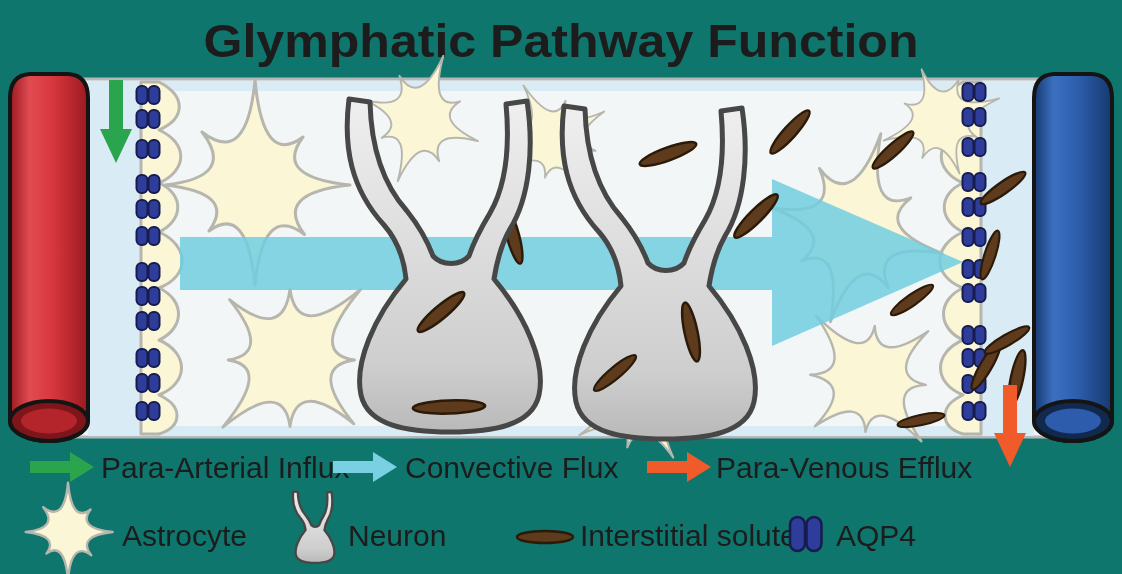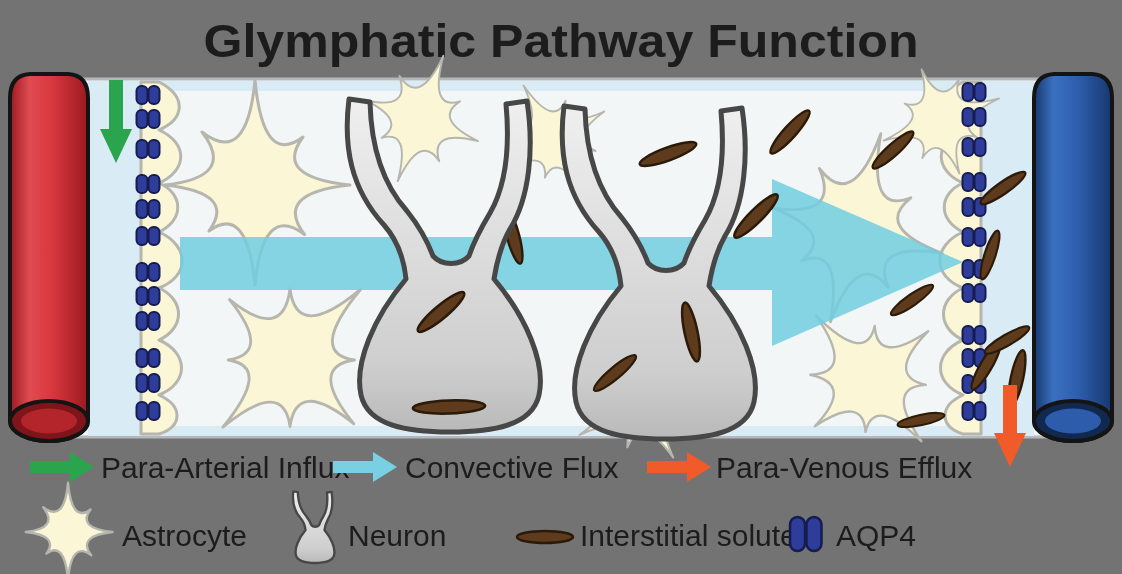--- a/index.html
+++ b/index.html
@@ -1,16 +1,16 @@
 <!DOCTYPE html>
 <html><head>
 <meta charset="utf-8">
 <style>
   html,body{margin:0;padding:0;background:#ffffff;}
-  .stage{position:relative;width:1122px;height:574px;background:#737373;overflow:hidden;
+  .stage{position:relative;width:1122px;height:574px;background:#0f766e;overflow:hidden;
          font-family:"Liberation Sans",sans-serif;}
   svg{display:block;}
   text{fill:#1c1c1c;}
   .title-text{font-weight:bold;font-size:47px;}
   .legend-text{font-size:30px;}
 </style>
 </head>
 <body>
 
 <div class="stage">

